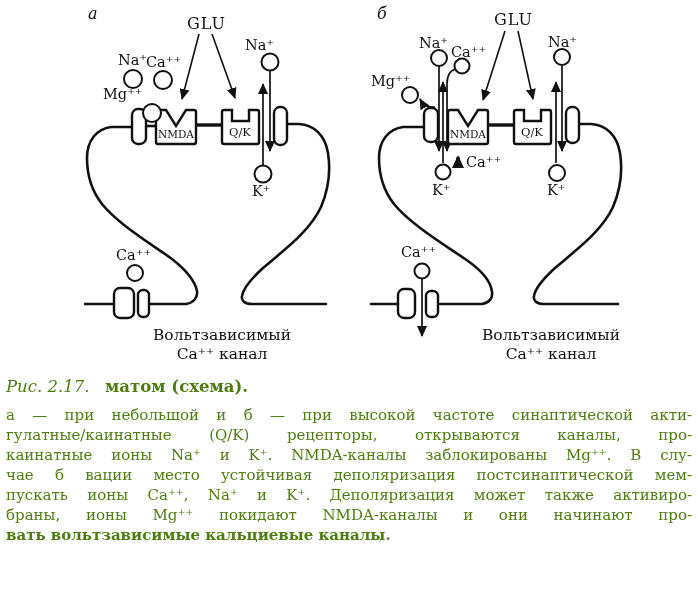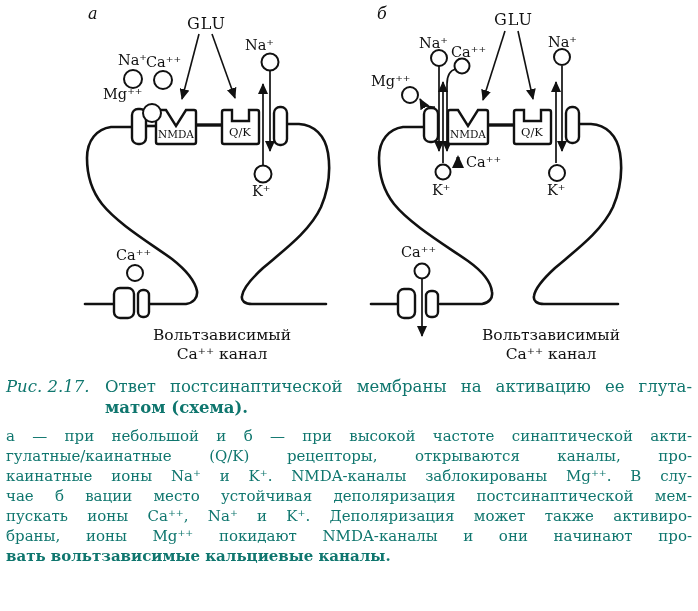--- a/index.html
+++ b/index.html
@@ -14,21 +14,21 @@
   .arrowln  { stroke:#111; stroke-width:1.6; fill:none; }
   .thickarr { stroke:#111; stroke-width:3.2; fill:none; }
   text { fill:#111; font-family:"DejaVu Serif","Liberation Serif",serif; }
   .panel-letter { font-size:16px; font-style:italic; }
   .glu { font-size:16px; letter-spacing:1px; }
   .ion { font-size:14.5px; }
   .receptor-label { font-size:10.5px; }
   .qk-label { font-size:11.5px; }
   .vc-caption { font-size:15.5px; }
 
-  .fig-caption { font-family:"DejaVu Serif","Liberation Serif",serif; color:#0f766e;
+  .fig-caption { font-family:"DejaVu Serif","Liberation Serif",serif; color:#4d7c0f;
                  padding:4px 6px 0 6px; }
   .cap-row { display:flex; }
   .fig-num { width:99px; flex:0 0 99px; font-style:italic; font-size:16.5px; line-height:21px; }
   .cap-title { flex:1; font-size:16.5px; line-height:21px; }
   .cap-desc { margin-top:8px; font-size:15px; line-height:20px; }
   .jline { text-align:justify; text-align-last:justify; }
   .lline { text-align:center; text-align-last:left;font-weight:bold; }
 </style>
 </head>
 <body>
@@ -151,21 +151,20 @@
     <rect x="426" y="291" width="12" height="26" rx="5" class="protein"></rect>
     <text x="551" y="340" text-anchor="middle" class="vc-caption">Вольтзависимый</text>
     <text x="551" y="359" text-anchor="middle" class="vc-caption">Ca⁺⁺ канал</text>
   </g>
 </svg>
 
 <div class="fig-caption">
   <div class="cap-row">
     <div class="fig-num">Рис. 2.17.</div>
     <div class="cap-title">
-      <div class="jline">Ответ постсинаптической мембраны на активацию ее глута-</div>
       <div class="lline">матом (схема).</div>
     </div>
   </div>
   <div class="cap-desc">
     <div class="jline">а — при небольшой и б — при высокой частоте синаптической акти-</div>
     <div class="jline">гулатные/каинатные (Q/K) рецепторы, открываются каналы, про-</div>
     <div class="jline">каинатные ионы Na⁺ и K⁺. NMDA-каналы заблокированы Mg⁺⁺. В слу-</div>
     <div class="jline">чае б вации место устойчивая деполяризация постсинаптической мем-</div>
     <div class="jline">пускать ионы Ca⁺⁺, Na⁺ и K⁺. Деполяризация может также активиро-</div>
     <div class="jline">браны, ионы Mg⁺⁺ покидают NMDA-каналы и они начинают про-</div>

